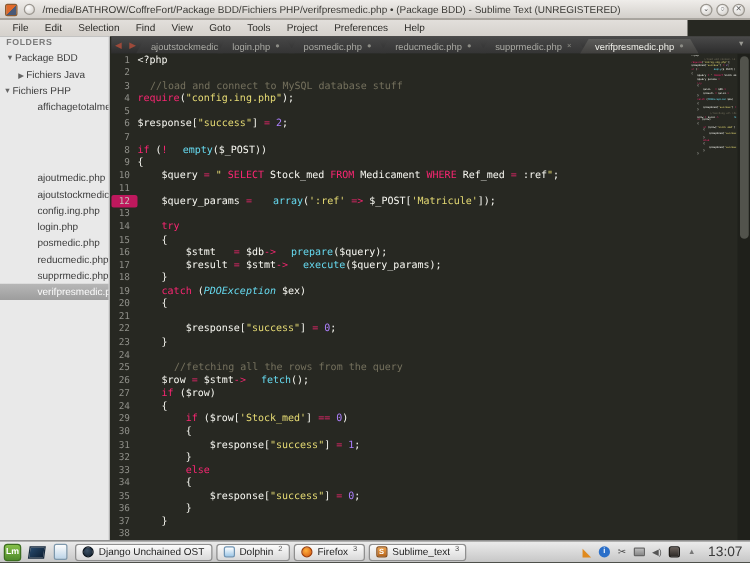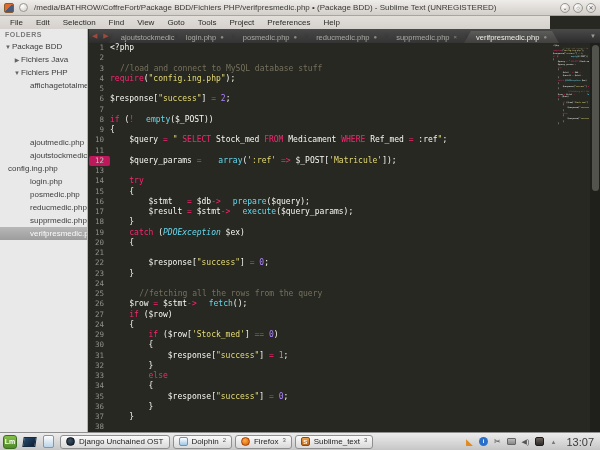--- a/index.html
+++ b/index.html
@@ -145,37 +145,37 @@
     <div class="folders-hdr">FOLDERS</div>
     <div id="tree">
         <div class="tree-row" style="padding-left: 4px;">
           <span class="arrow">▼</span>
           <span>Package BDD</span>
         </div>
         <div class="tree-row" style="padding-left: 13px;">
           <span class="arrow">▶</span>
           <span>Fichiers Java</span>
         </div>
-        <div class="tree-row" style="padding-left: 13px;">
+        <div class="tree-row" style="padding-left: 2px;">
           <span class="arrow">▼</span>
           <span>Fichiers PHP</span>
         </div>
         <div class="tree-row" style="padding-left: 22px;">
           <span class="arrow"></span>
           <span>affichagetotalmed</span>
         </div>
         <div class="tree-row" style="padding-left: 22px; margin-top: 44px;">
           <span class="arrow"></span>
           <span>ajoutmedic.php</span>
         </div>
         <div class="tree-row" style="padding-left: 22px;">
           <span class="arrow"></span>
           <span>ajoutstockmedic.p</span>
         </div>
-        <div class="tree-row" style="">
+        <div class="tree-row" style="padding-left: 22px;">
           <span class="arrow"></span>
           <span>config.ing.php</span>
         </div>
         <div class="tree-row" style="padding-left: 22px;">
           <span class="arrow"></span>
           <span>login.php</span>
         </div>
         <div class="tree-row" style="padding-left: 22px;">
           <span class="arrow"></span>
           <span>posmedic.php</span>

